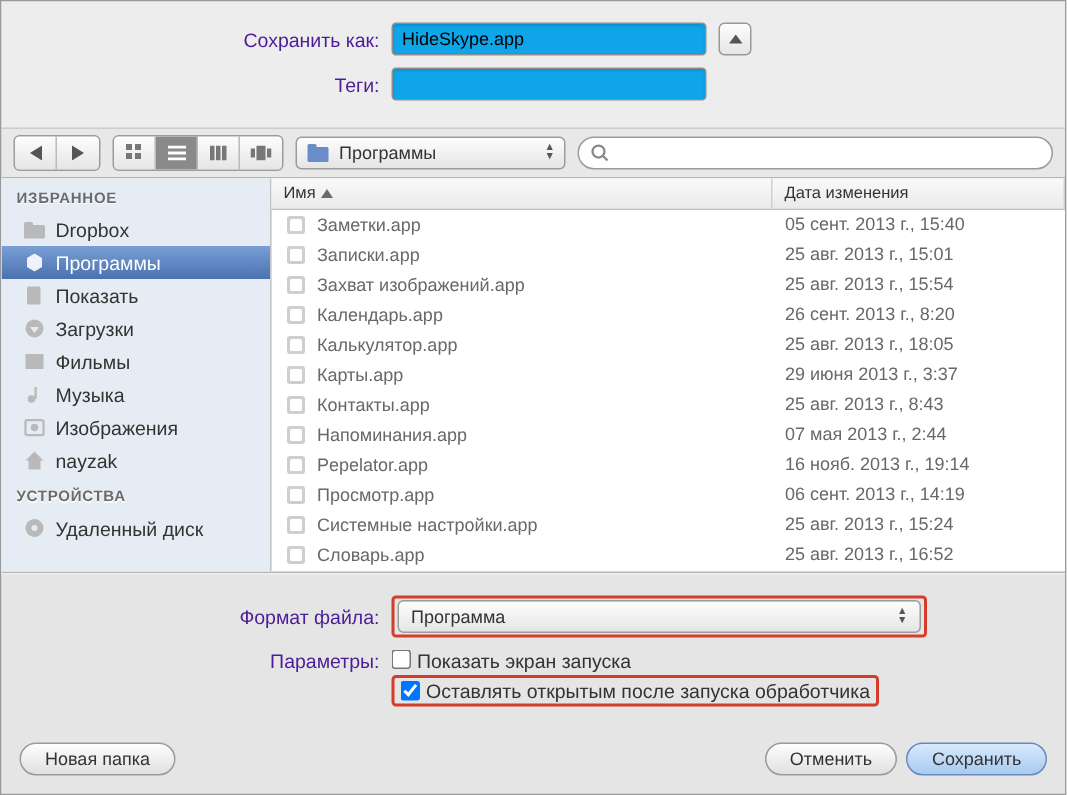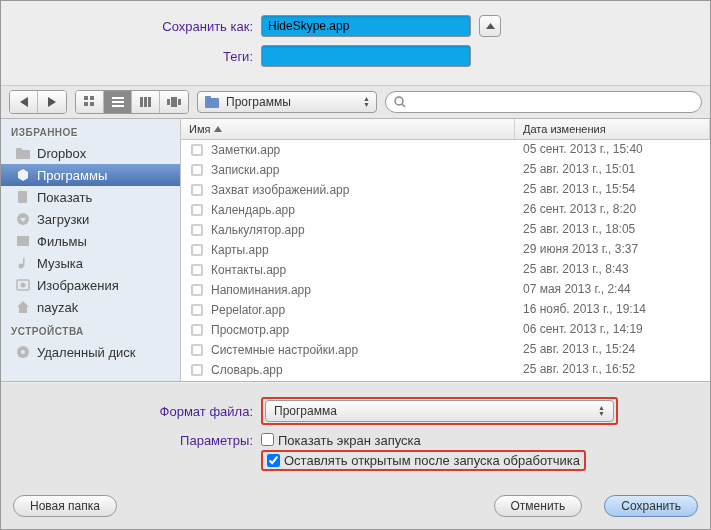--- a/index.html
+++ b/index.html
@@ -43,21 +43,21 @@
   .fl-row .col-date { padding-left: 8px; }
   .file-icon { width: 16px; height: 16px; display: inline-block; }
 
   
   .bottom-section { padding: 14px 10px 8px; background: #e5e5e5; border-top: 1px solid #efefef; }
   .hl { border: 2px solid #d63c2a; border-radius: 3px; padding: 1px 2px; display: inline-block; }
   .hl-block { border: 2px solid #d63c2a; border-radius: 3px; }
   .format-select { width: 349px; height: 22px; border: 1px solid #9b9b9b; border-radius: 4px; background: linear-gradient(#fdfdfd,#e5e5e5); display: flex; align-items: center; padding: 0 8px; font-size: 12px; cursor: pointer; }
   .format-select .tri { margin-left: auto; display: flex; flex-direction: column; font-size: 7px; color: #555; line-height: 6px; }
 
-  .button-row { display: flex; align-items: center; padding: 8px 12px 12px; background: #e5e5e5; gap: 22px; }
+  .button-row { display: flex; align-items: center; padding: 8px 12px 12px; background: #e5e5e5; gap: 6px; }
   .btn { height: 22px; padding: 0 16px; border: 1px solid #9b9b9b; border-radius: 11px; background: linear-gradient(#fdfdfd,#e0e0e0); font-size: 12px; cursor: pointer; display: flex; align-items: center; }
   .btn.primary { background: linear-gradient(#d8e9fb,#a8caf2); border-color: #6a8abf; }
   .spacer { flex: 1; }
 
   .checkbox { width: 13px; height: 13px; margin-right: 4px; vertical-align: middle; }
 </style>
 </head>
 <body>
 
 <div class="dialog">

